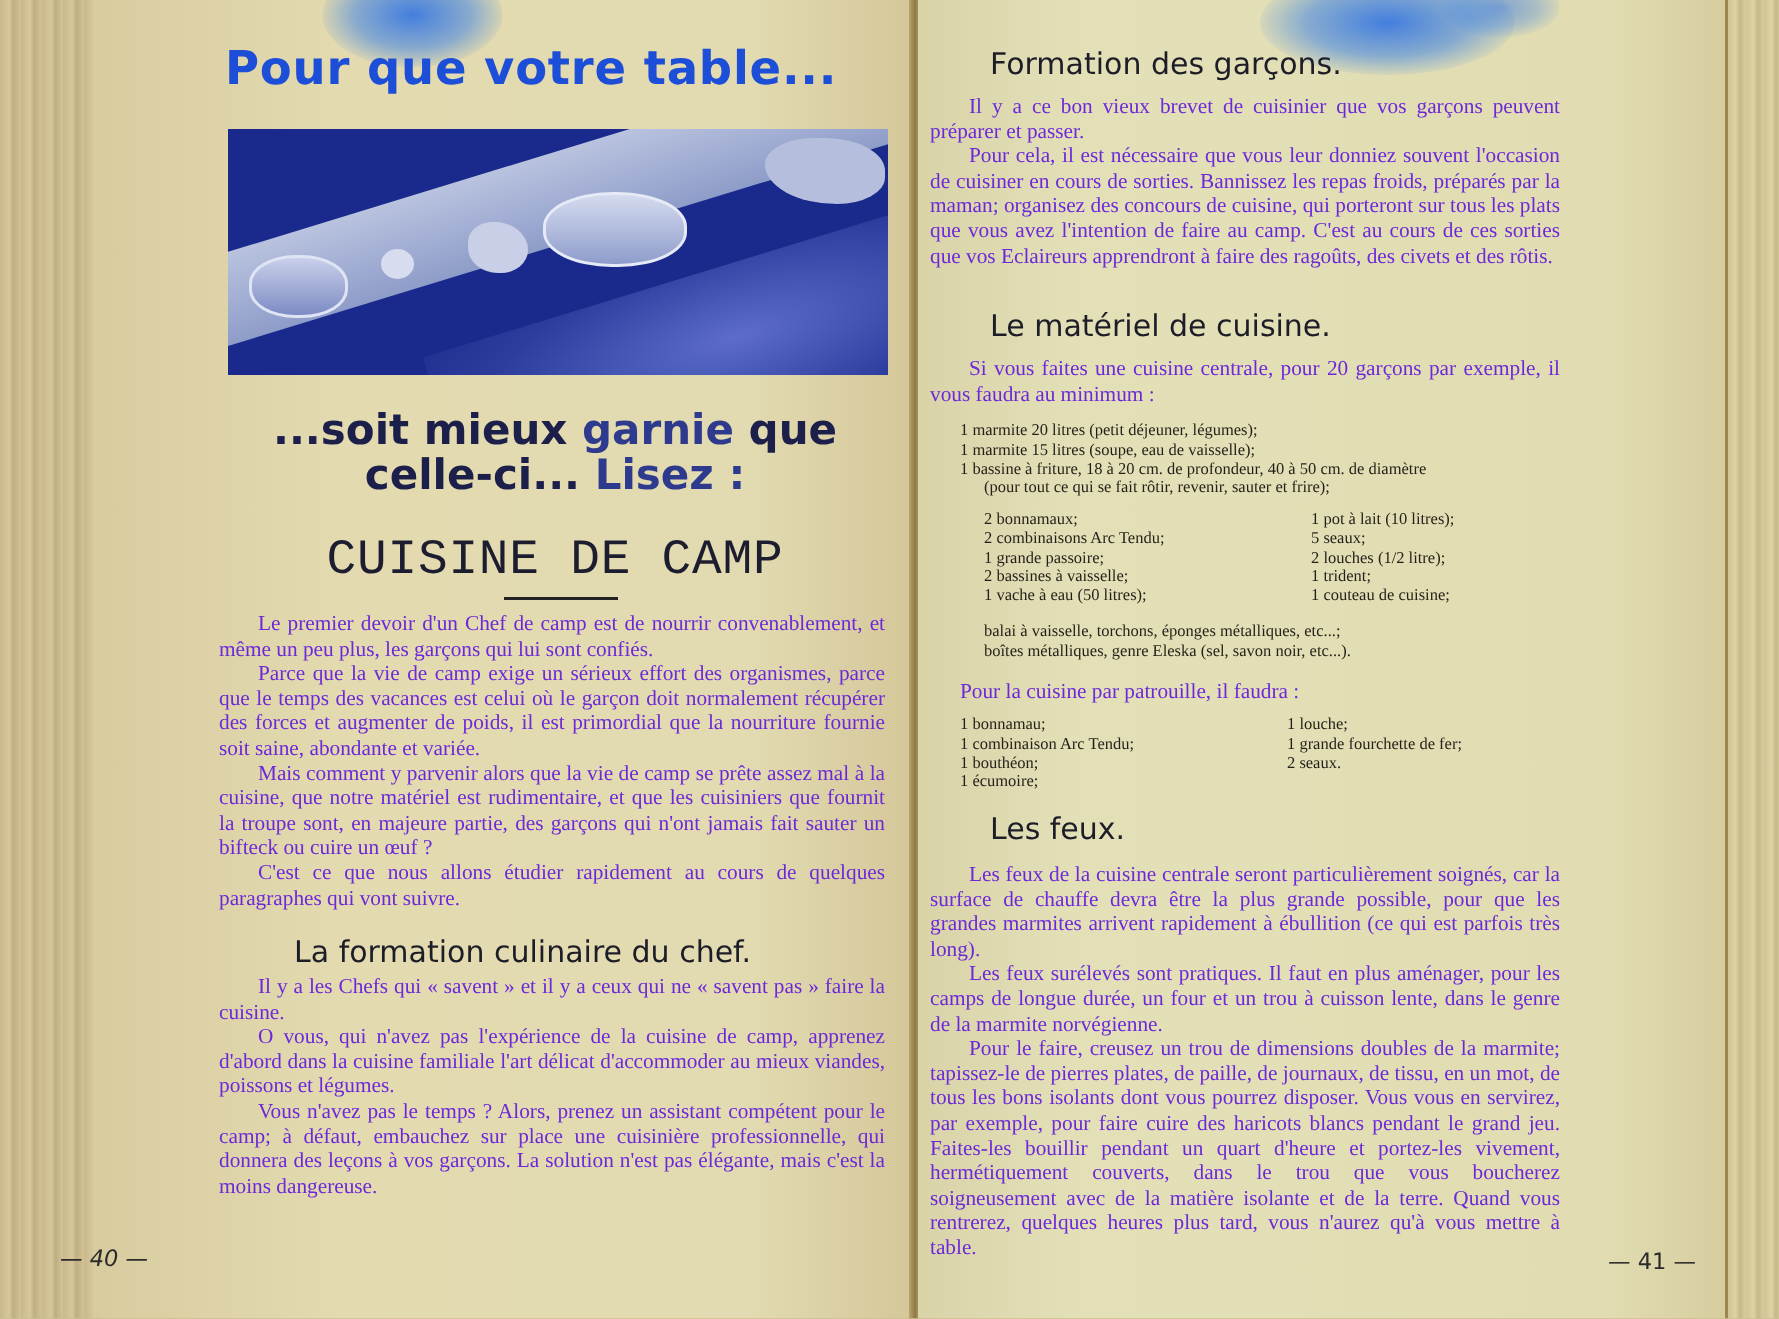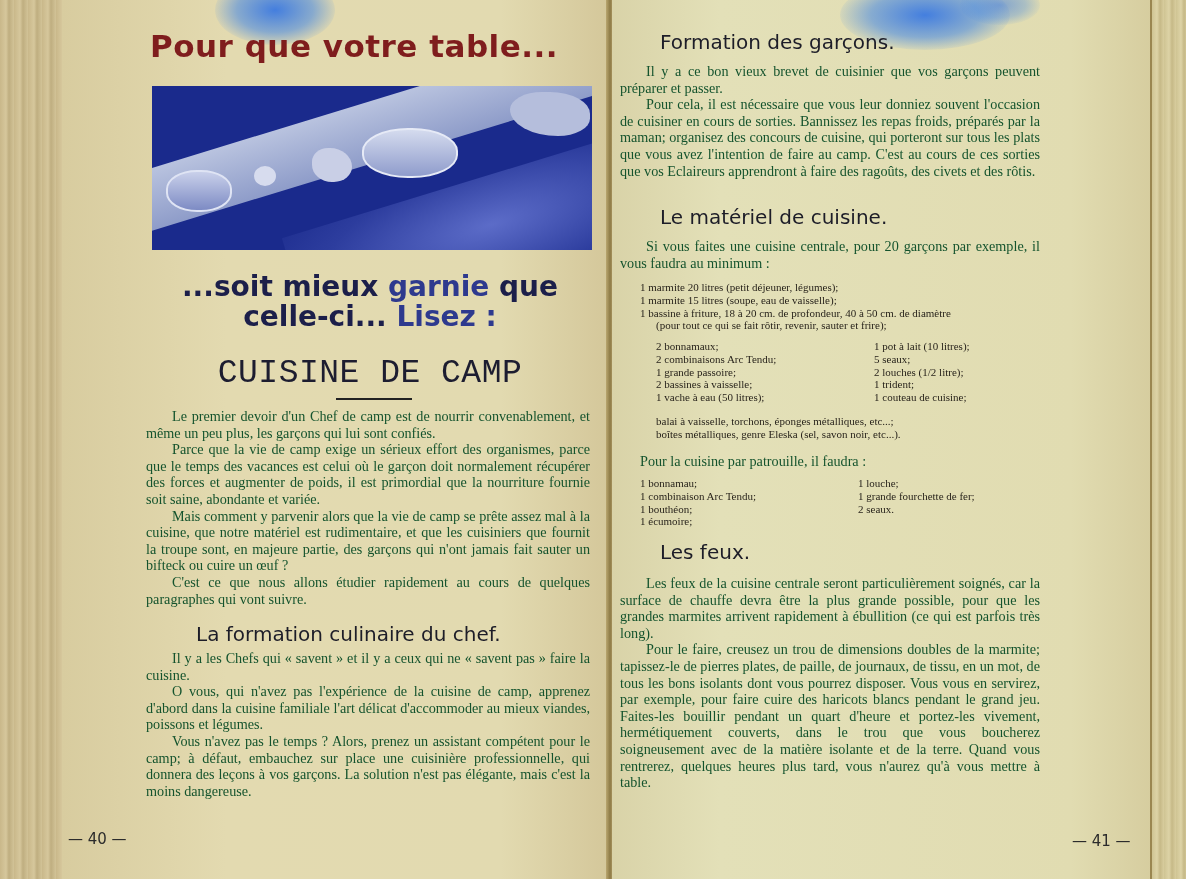--- a/index.html
+++ b/index.html
@@ -35,21 +35,21 @@
     position:absolute; border-radius:50%;
     background: radial-gradient(ellipse at center, rgba(40,110,230,0.85) 0%, rgba(60,130,230,0.55) 45%, rgba(80,150,230,0) 75%);
   }
   .blot-l { left:215px; top:-25px; width:120px; height:70px; }
   .blot-r { left:840px; top:-20px; width:170px; height:70px; }
   .blot-r2 { left:960px; top:-15px; width:80px; height:40px; opacity:.6; }
 
   .title-big {
     position:absolute; left:150px; top:28px; width:420px;
     font-family:"DejaVu Sans", sans-serif; font-weight:bold;
-    font-size:31px; color:#7f1d1d; letter-spacing:0.5px;
+    font-size:31px; color:#1d4ed8; letter-spacing:0.5px;
   }
   .photo {
     position:absolute; left:152px; top:86px; width:440px; height:164px;
     background:#1a2a8c; overflow:hidden;
   }
   .photo .board {
     position:absolute; left:-20px; top:88px; width:520px; height:60px;
     background:linear-gradient(180deg,#b9c3df,#8e9cc9);
     transform:rotate(-17deg); transform-origin:left top;
   }
@@ -90,35 +90,35 @@
   .cuisine-title {
     position:absolute; left:150px; top:355px; width:440px; text-align:center;
     font-family:Liberation Mono, monospace; font-size:33px; color:#1d1d30;
     letter-spacing:0.5px;
   }
   .cuisine-rule {
     position:absolute; left:336px; top:398px; width:76px; height:2px; background:#222;
   }
   .body {
     font-family:"Liberation Serif", serif; font-size:14.2px; line-height:16.6px;
-    color:#14532d; text-align:justify;
+    color:#6d28d9; text-align:justify;
   }
   .body p { margin:0; text-indent:26px; }
   .col-left { position:absolute; left:146px; top:408px; width:444px; }
   .h2 {
     font-family:"DejaVu Sans", sans-serif; font-size:20px; color:#1d1d28;
     margin:0; font-weight:normal;
   }
   .h2-left1 { position:absolute; left:196px; top:622px; }
   .col-left2 { position:absolute; left:146px; top:650px; width:444px; }
   .pagenum {
     position:absolute; font-family:"DejaVu Sans", sans-serif;
     font-size:15px; color:#2b2b2b; white-space:pre;
   }
-  .pn-left { left:68px; top:830px; }
+  .pn-left { left:40px; top:830px;font-style:italic; }
   .pn-right { left:1072px; top:832px; }
 
   .h2-r1 { position:absolute; left:660px; top:30px; }
   .col-r1 { position:absolute; left:620px; top:63px; width:420px; }
   .h2-r2 { position:absolute; left:660px; top:205px; }
   .col-r2 { position:absolute; left:620px; top:238px; width:420px; }
   .list {
     font-family:"Liberation Serif", serif; font-size:11px; line-height:12.8px; color:#241f18;
   }
   .list-single { position:absolute; left:640px; top:281px; width:400px; }
@@ -236,17 +236,18 @@
     <div class="c2">
       <div>1 louche;</div>
       <div>1 grande fourchette de fer;</div>
       <div>2 seaux.</div>
     </div>
   </div>
 
   <h2 class="h2 h2-r3">Les feux.</h2>
   <div class="col-r3 body">
     <p>Les feux de la cuisine centrale seront particulièrement soignés, car la surface de chauffe devra être la plus grande possible, pour que les grandes marmites arrivent rapidement à ébullition (ce qui est parfois très long).</p>
+    <p>Les feux surélevés sont pratiques. Il faut en plus aménager, pour les camps de longue durée, un four et un trou à cuisson lente, dans le genre de la marmite norvégienne.</p>
     <p>Pour le faire, creusez un trou de dimensions doubles de la marmite; tapissez-le de pierres plates, de paille, de journaux, de tissu, en un mot, de tous les bons isolants dont vous pourrez disposer. Vous vous en servirez, par exemple, pour faire cuire des haricots blancs pendant le grand jeu. Faites-les bouillir pendant un quart d'heure et portez-les vivement, hermétiquement couverts, dans le trou que vous boucherez soigneusement avec de la matière isolante et de la terre. Quand vous rentrerez, quelques heures plus tard, vous n'aurez qu'à vous mettre à table.</p>
   </div>
 
   <div class="pagenum pn-right">— 41 —</div>
 </div>
 
 </body></html>

